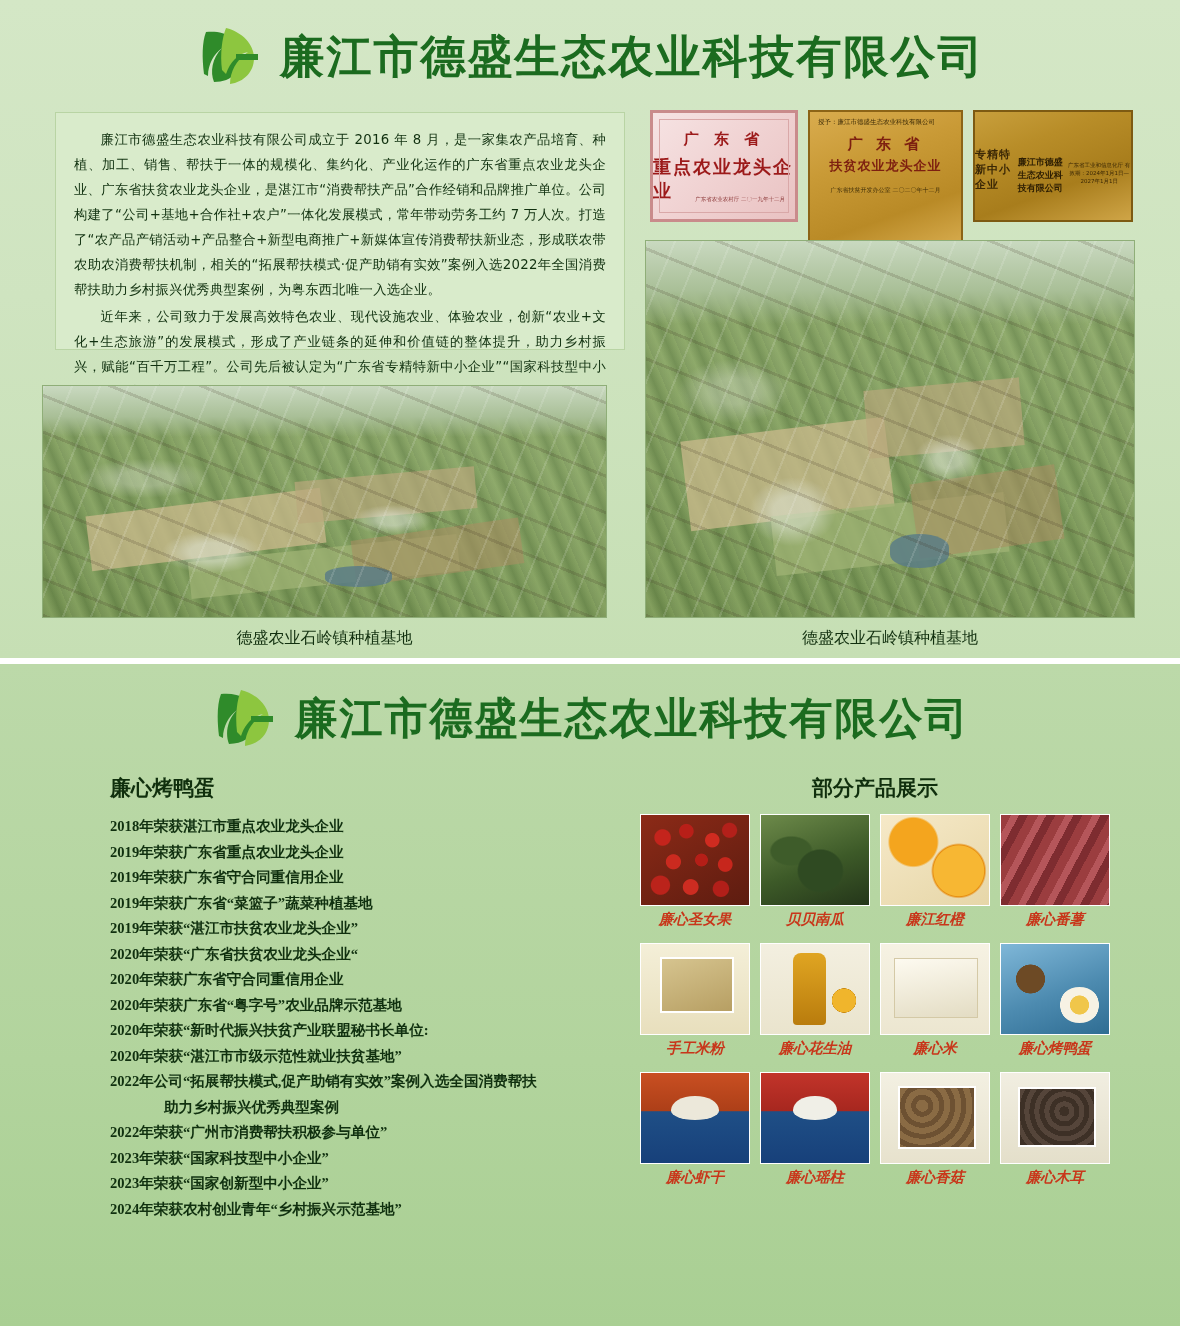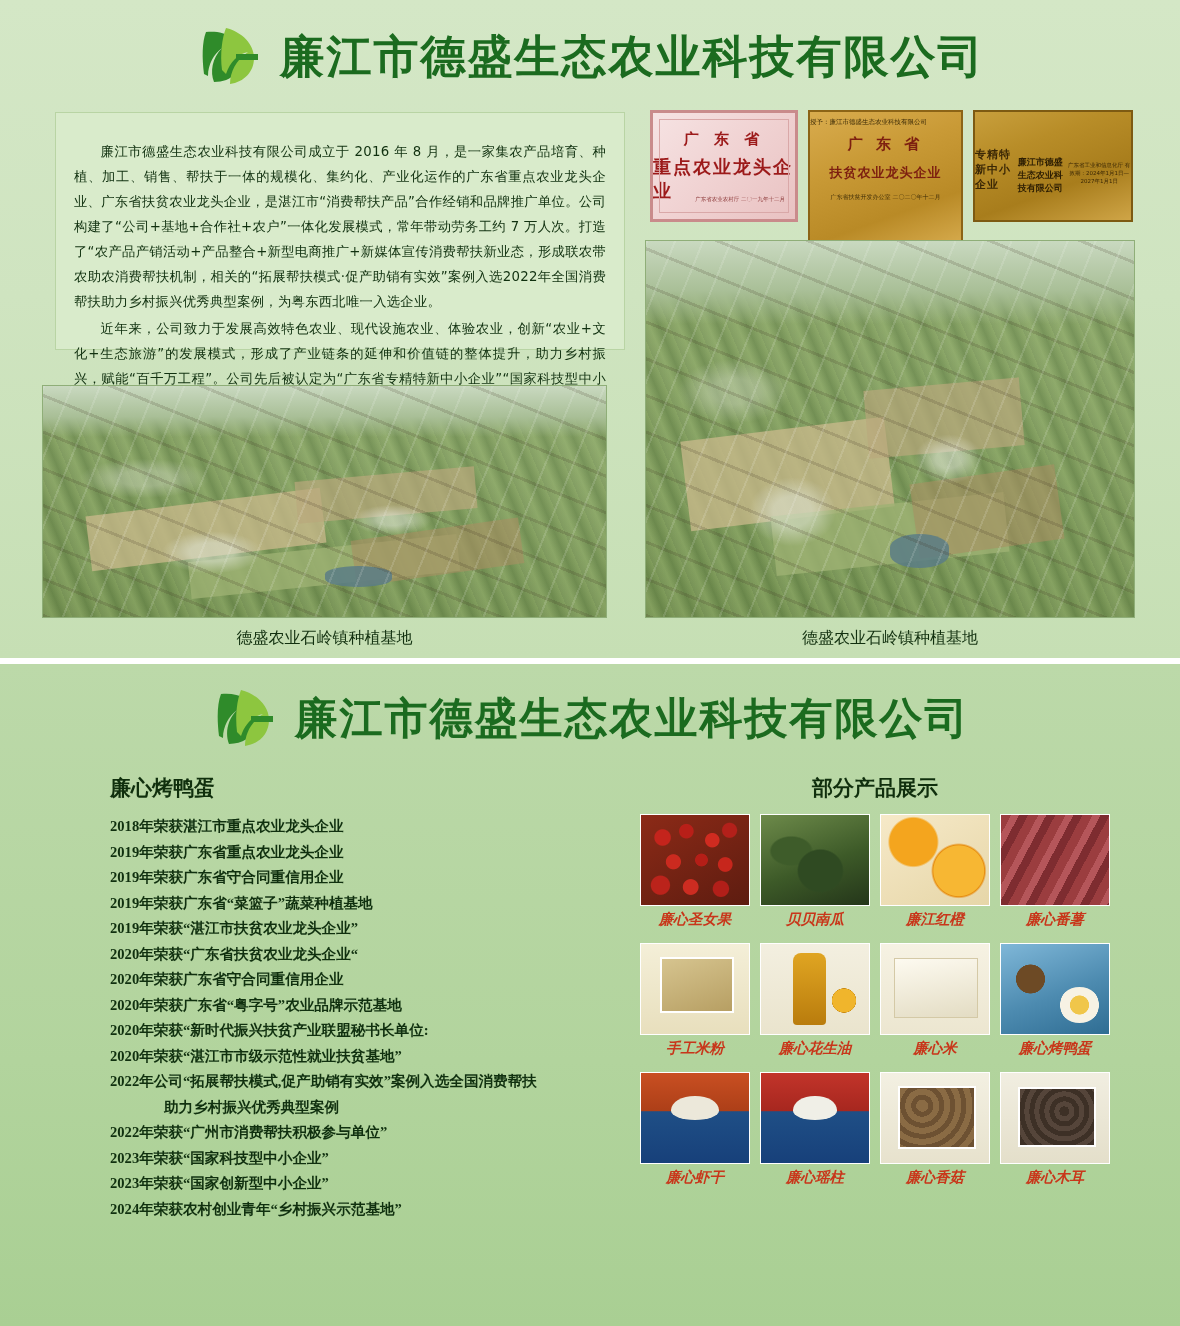--- a/index.html
+++ b/index.html
@@ -32,21 +32,21 @@
 
   
   .top-body { position: relative; width: 1180px; height: 560px; }
 
   .intro-box {
     position: absolute;
     left: 55px; top: 22px;
     width: 570px; height: 238px;
     background: #d9ebcb;
     border: 1px solid #b9d4a4;
-    padding: 26px 18px 10px 18px;
+    padding: 14px 18px 10px 18px;
   }
   .intro-box p {
     margin: 0 0 2px 0;
     font-family: "DejaVu Sans", sans-serif;
     font-size: 13.3px;
     line-height: 25px;
     color: #10300f;
     text-align: justify;
     text-indent: 2em;
     letter-spacing: 0.3px;
@@ -65,26 +65,26 @@
     position: absolute; inset: 6px; border: 1px solid #d9a8a8;
   }
   .p1-line1 { font-family: "DejaVu Sans", sans-serif; font-size: 15px; font-weight: bold; color: #9c1a1a; letter-spacing: 5px; }
   .p1-line2 { font-family: "DejaVu Sans", sans-serif; font-size: 18px; font-weight: bold; color: #9c1a1a; letter-spacing: 2px; margin-top: 6px; }
   .p1-foot { position: absolute; right: 10px; bottom: 16px; font-size: 5.5px; color: #8d3a3a; font-family: "DejaVu Sans", sans-serif; line-height: 8px; text-align: right; }
 
   .plaque-2 {
     width: 155px; height: 140px;
     background: linear-gradient(160deg,#d9ac4e 0%,#c99a36 35%,#b98a26 70%,#d8ad50 100%);
     border: 2px solid #8c6416;
-    padding: 6px 0;
+    padding: 6px 8px;
     display: flex; flex-direction: column; align-items: center;
   }
   .p2-top { font-size: 6.5px; color: #3b2a06; font-family: "DejaVu Sans", sans-serif; align-self: flex-start; letter-spacing: 0; }
   .p2-main1 { font-family: "DejaVu Sans", sans-serif; font-size: 15px; font-weight: bold; color: #7d1f10; letter-spacing: 4px; margin-top: 8px; }
-  .p2-main2 { font-family: Liberation Serif, serif; font-size: 13px; font-weight: bold; color: #7d1f10; letter-spacing: 1px; margin-top: 10px; }
+  .p2-main2 { font-family: Liberation Serif, serif; font-size: 13px; font-weight: bold; color: #7d1f10; letter-spacing: 1px; margin-top: 3px; }
   .p2-foot { margin-top: 10px; font-size: 6px; color: #3b2a06; font-family: "DejaVu Sans", sans-serif; line-height: 9px; text-align: center; }
 
   .plaque-3 {
     width: 160px; height: 112px;
     background: linear-gradient(160deg,#c89f3c 0%,#b88d28 30%,#a87d1c 65%,#cfa547 100%);
     border: 2px solid #7d5a12;
     padding: 0;
     display: flex; flex-direction: row; align-items: center; justify-content: flex-start;
   }
   .p3-main { font-family: "DejaVu Sans", sans-serif; font-size: 11px; font-weight: bold; color: #3a2705; letter-spacing: 1px; margin-top: 6px; }

